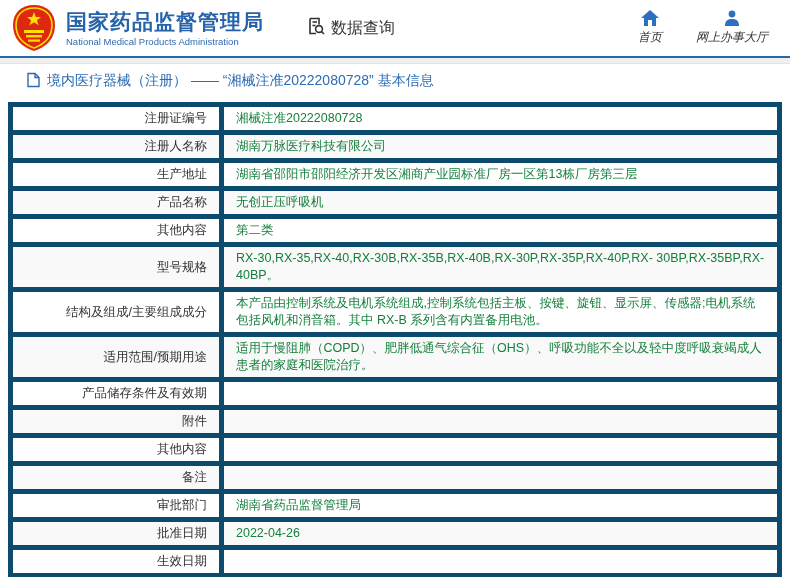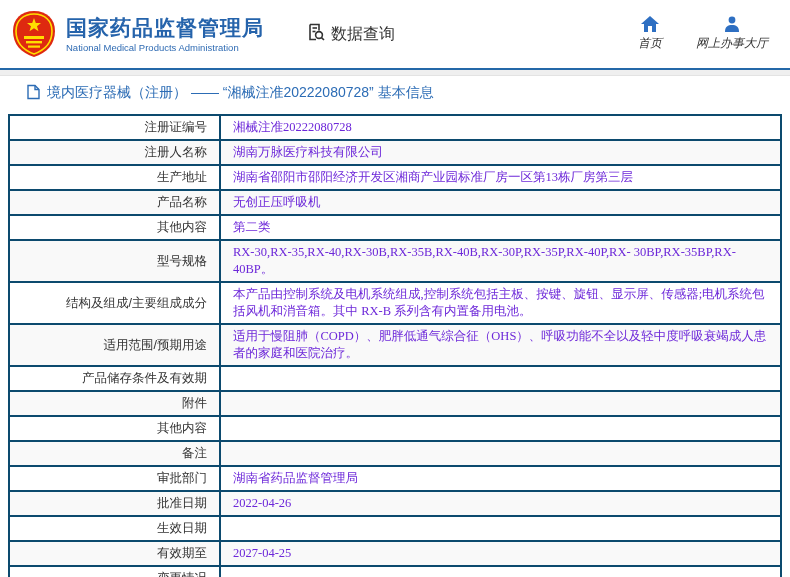--- a/index.html
+++ b/index.html
@@ -1,20 +1,20 @@
 <!DOCTYPE html>
 <html><head>
 <meta charset="utf-8">
 <style>
   * { box-sizing: border-box; margin: 0; padding: 0; }
   html,body { width: 790px; height: 577px; background:#fff;
     font-family: "Liberation Sans", "DejaVu Sans", sans-serif; color:#333; }
 
   
-  .header { height:68px; display:flex; align-items:center; padding:0 18px 0 10px; background:#fff; }
+  .header { height:56px; display:flex; align-items:center; padding:0 18px 0 10px; background:#fff; }
   .brand { display:flex; align-items:center; gap:8px; }
   .emblem { width:48px; height:48px; flex:0 0 auto; }
   .brand-text .title { font-size:21px; font-weight:bold; color:#2563ab; letter-spacing:1px; line-height:24px;}
   .brand-text .subtitle { font-size:9.5px; color:#2f6bb3; margin-top:2px; }
   .section-label { display:flex; align-items:center; gap:5px; margin-left:42px;
     font-size:16px; color:#333; font-weight:500; cursor:pointer; }
   .spacer { flex:1; }
   .nav { display:flex; gap:34px; margin-right:4px;font-style:italic; }
   .nav-item { display:flex; flex-direction:column; align-items:center; gap:3px;
     font-size:12px; color:#333; text-decoration:none; cursor:pointer; }
@@ -22,24 +22,24 @@
 
   .blue-line { height:2px; background:#2468a8; }
   .gray-strip { height:6px; background:#efefef; border-bottom:1px solid #e3e3e3; }
 
   
   .breadcrumb { height:34px; display:flex; align-items:center; gap:6px;
     padding-left:26px; font-size:14px; color:#2c6cb5; }
 
   
   table.info { width:774px; margin:4px 8px 0 8px; border-collapse:collapse; table-layout:fixed; }
-  table.info td { border:2px solid #0c4a6e; font-size:12.5px; line-height:17px;
+  table.info td { border:5px solid #0c4a6e; font-size:12.5px; line-height:17px;
     padding:3px 12px; vertical-align:middle; }
   td.lbl { width:211px; text-align:right; color:#333; padding-right:13px; }
-  td.val { color:#6d28d9;font-family:Liberation Serif, serif; }
+  td.val { color:#15803d; }
   tr:nth-child(even) { background:#f9f9f9; }
   tr { height:23px; }
   tr.tall { height:40px; }
 </style>
 </head>
 <body>
 
 <div class="header">
   <div class="brand">
     <span class="emblem">

